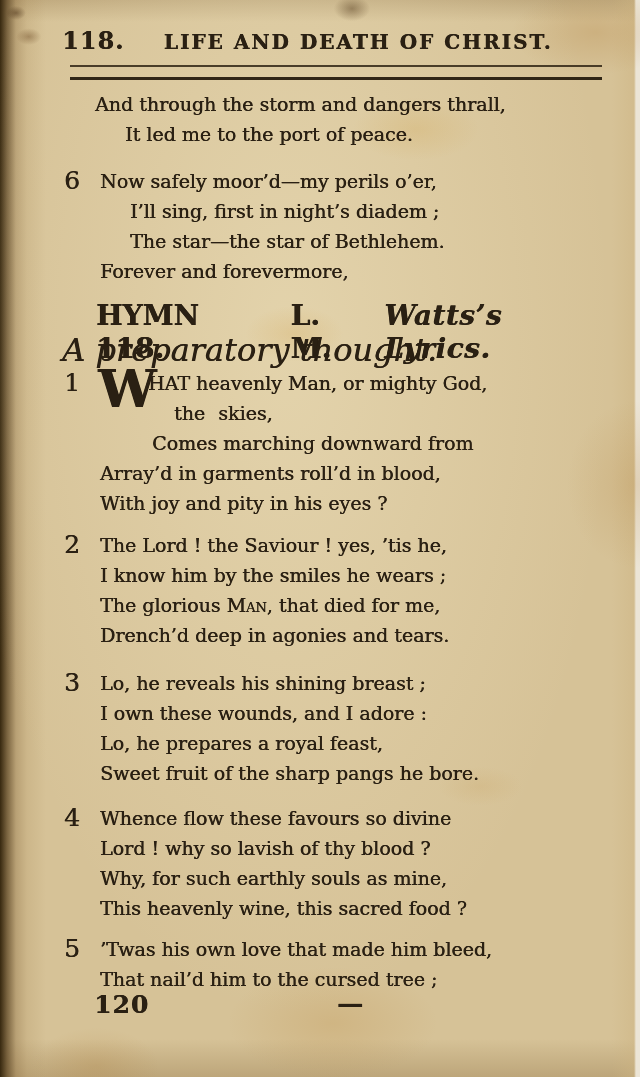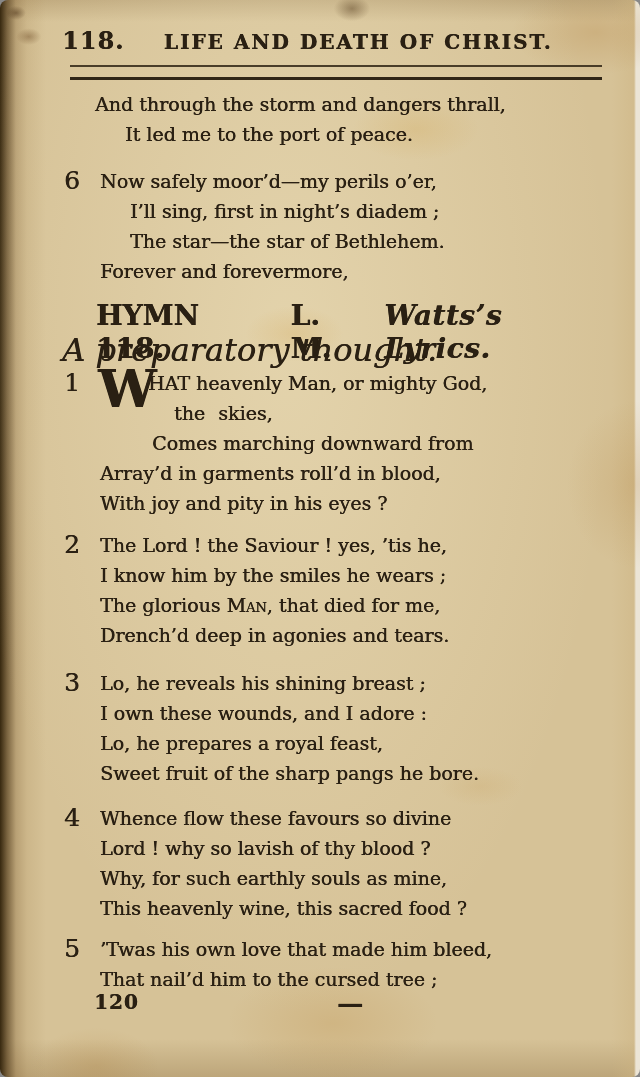--- a/index.html
+++ b/index.html
@@ -17,21 +17,20 @@
       radial-gradient(100px 120px at 99.5% 45%, rgba(175,125,55,0.20), transparent 70%),
       radial-gradient(150px 80px at 52% 95%, rgba(185,135,60,0.22), transparent 70%),
       radial-gradient(90px 55px at 15% 99%, rgba(170,120,50,0.20), transparent 70%),
       radial-gradient(60px 28px at 75% 73%, rgba(190,140,60,0.13), transparent 70%),
       radial-gradient(ellipse at 45% 32%, rgba(240,228,192,0.5), transparent 65%),
       linear-gradient(90deg, #37280f 0px, rgba(95,72,38,0.78) 7px, rgba(140,110,65,0.40) 16px, rgba(170,140,90,0.22) 27px, rgba(0,0,0,0) 46px),
       linear-gradient(270deg, #ece5d6 0px, #ece5d6 4px, rgba(205,180,130,0.45) 6px, rgba(0,0,0,0) 28px),
       linear-gradient(0deg, rgba(130,100,55,0.30) 0px, rgba(0,0,0,0) 38px),
       linear-gradient(180deg, rgba(125,95,50,0.26) 0px, rgba(0,0,0,0) 22px),
       #d6c297;
-    border-radius: 8px;
   }
   .content{position:absolute;left:62px;top:26px;width:556px;}
   .ink{ text-shadow:0.4px 0 0 currentColor; }
 
   
   .running-header{display:flex;align-items:baseline;height:34px;}
   .hymn-no{font-size:24px;font-weight:bold;letter-spacing:1px;}
   .running-title{flex:1;text-align:center;font-size:20px;font-weight:bold;letter-spacing:2px;padding-right:26px;}
 
   
@@ -59,21 +58,21 @@
   #verses .verse-4{margin-top:15px;}
   #verses .verse-5{margin-top:11px;}
   .dropcap{position:absolute;left:36px;top:-3px;font-size:52px;line-height:48px;font-weight:bold;}
   .verse-1 div.line:nth-of-type(1){padding-left:48px;}
   .verse-1 div.line:nth-of-type(2){padding-left:74px;word-spacing:7px;}
   .verse-1 div.line:nth-of-type(3){padding-left:52px;}
   .sc{font-variant:small-caps;margin-top:44px;}
 
   
   .page-footer{position:relative;height:30px;margin-top:-4px;}
-  .page-number{position:absolute;left:32px;top:0;font-size:20px;font-weight:bold;letter-spacing:1px;}
+  .page-number{position:absolute;left:32px;top:0;font-size:25px;font-weight:bold;letter-spacing:1px;}
   .footer-dash{position:absolute;left:275px;top:-2px;font-size:26px;font-weight:bold;}
 </style>
 </head>
 <body>
 
 <div class="page">
   <div class="content ink">
 
     <div class="running-header">
       <span class="hymn-no">118.</span>

